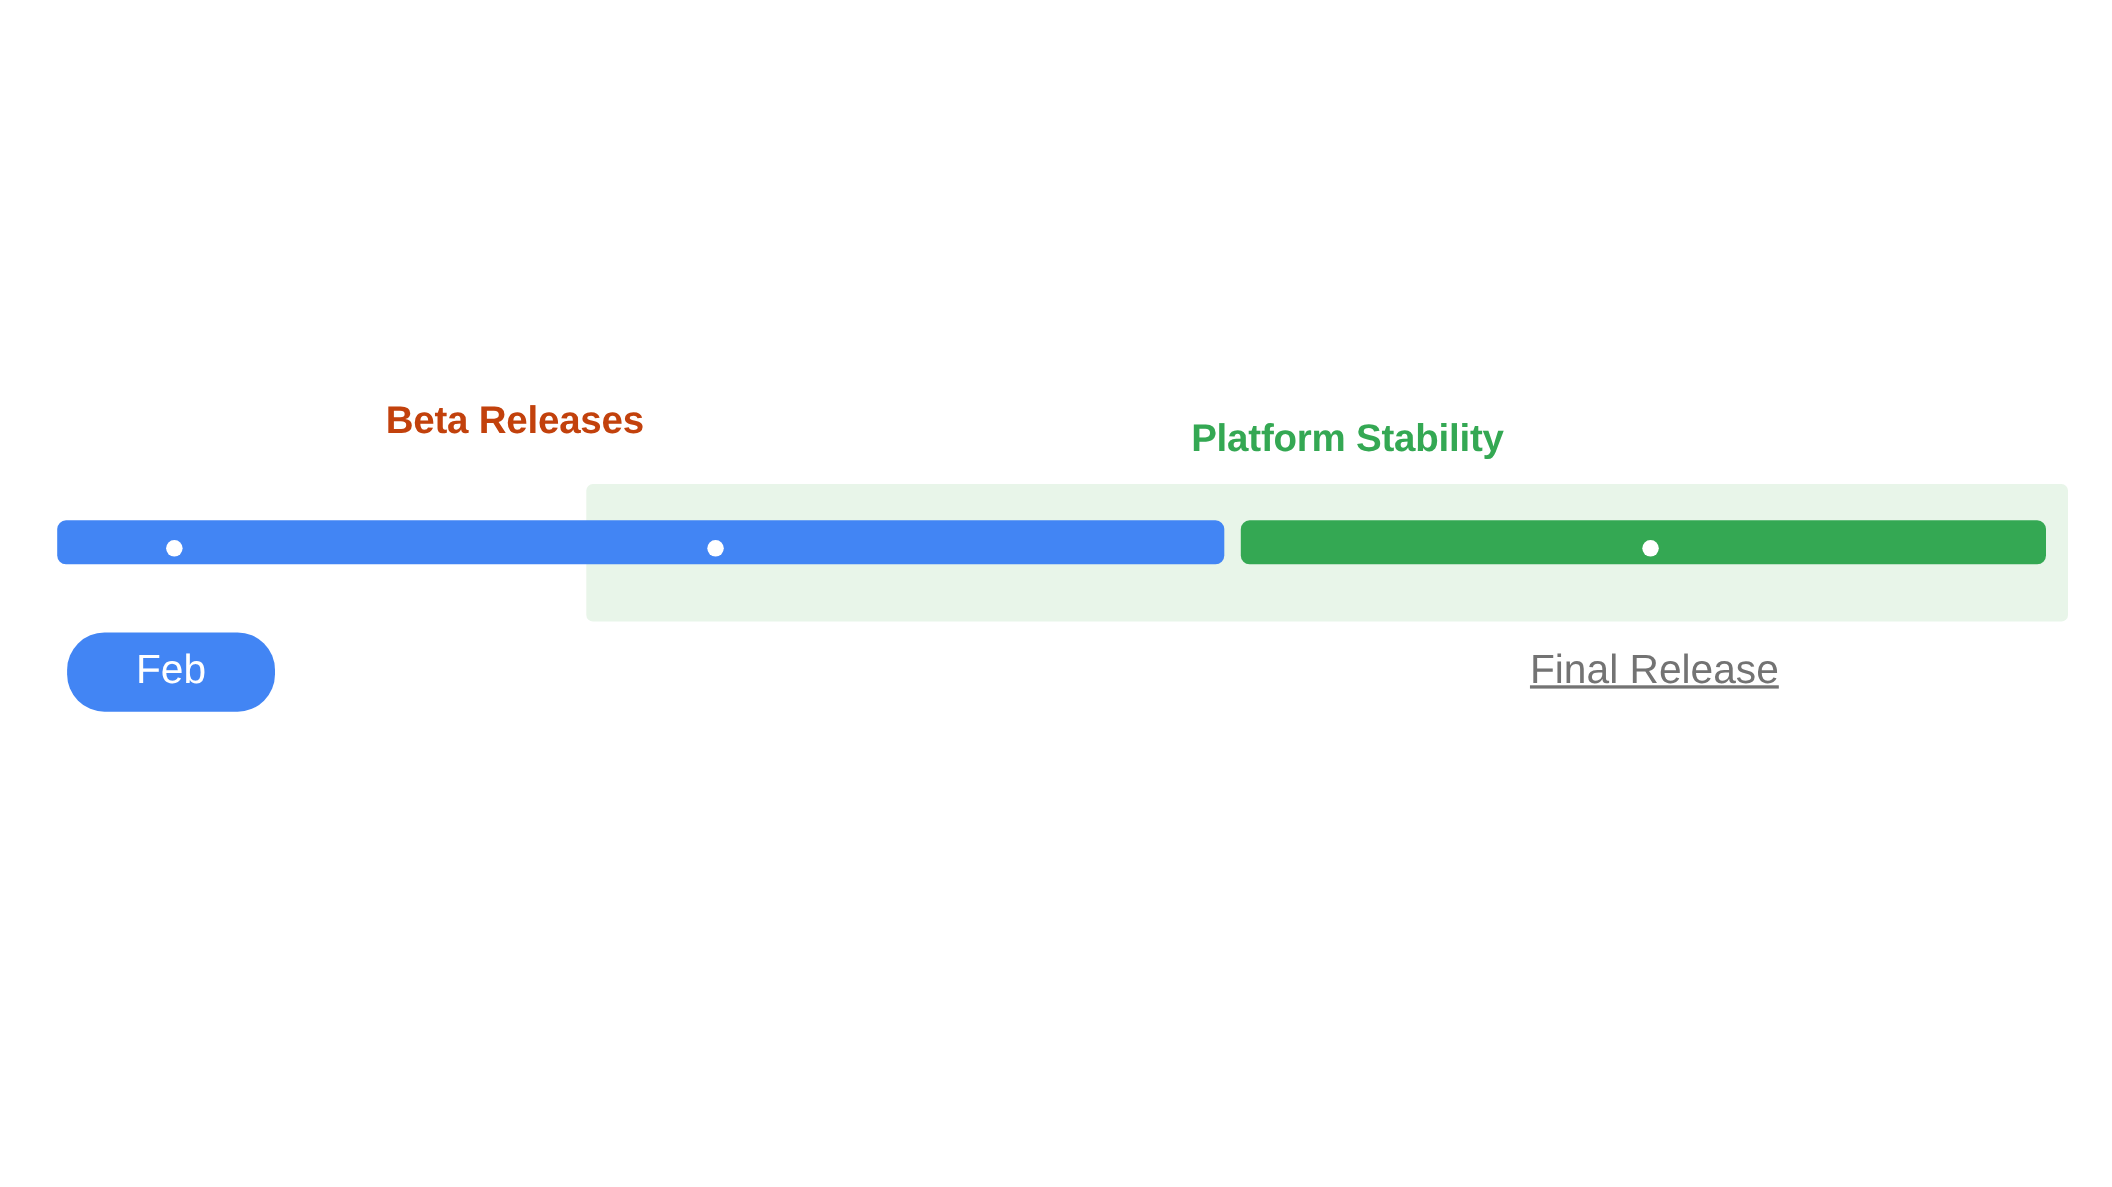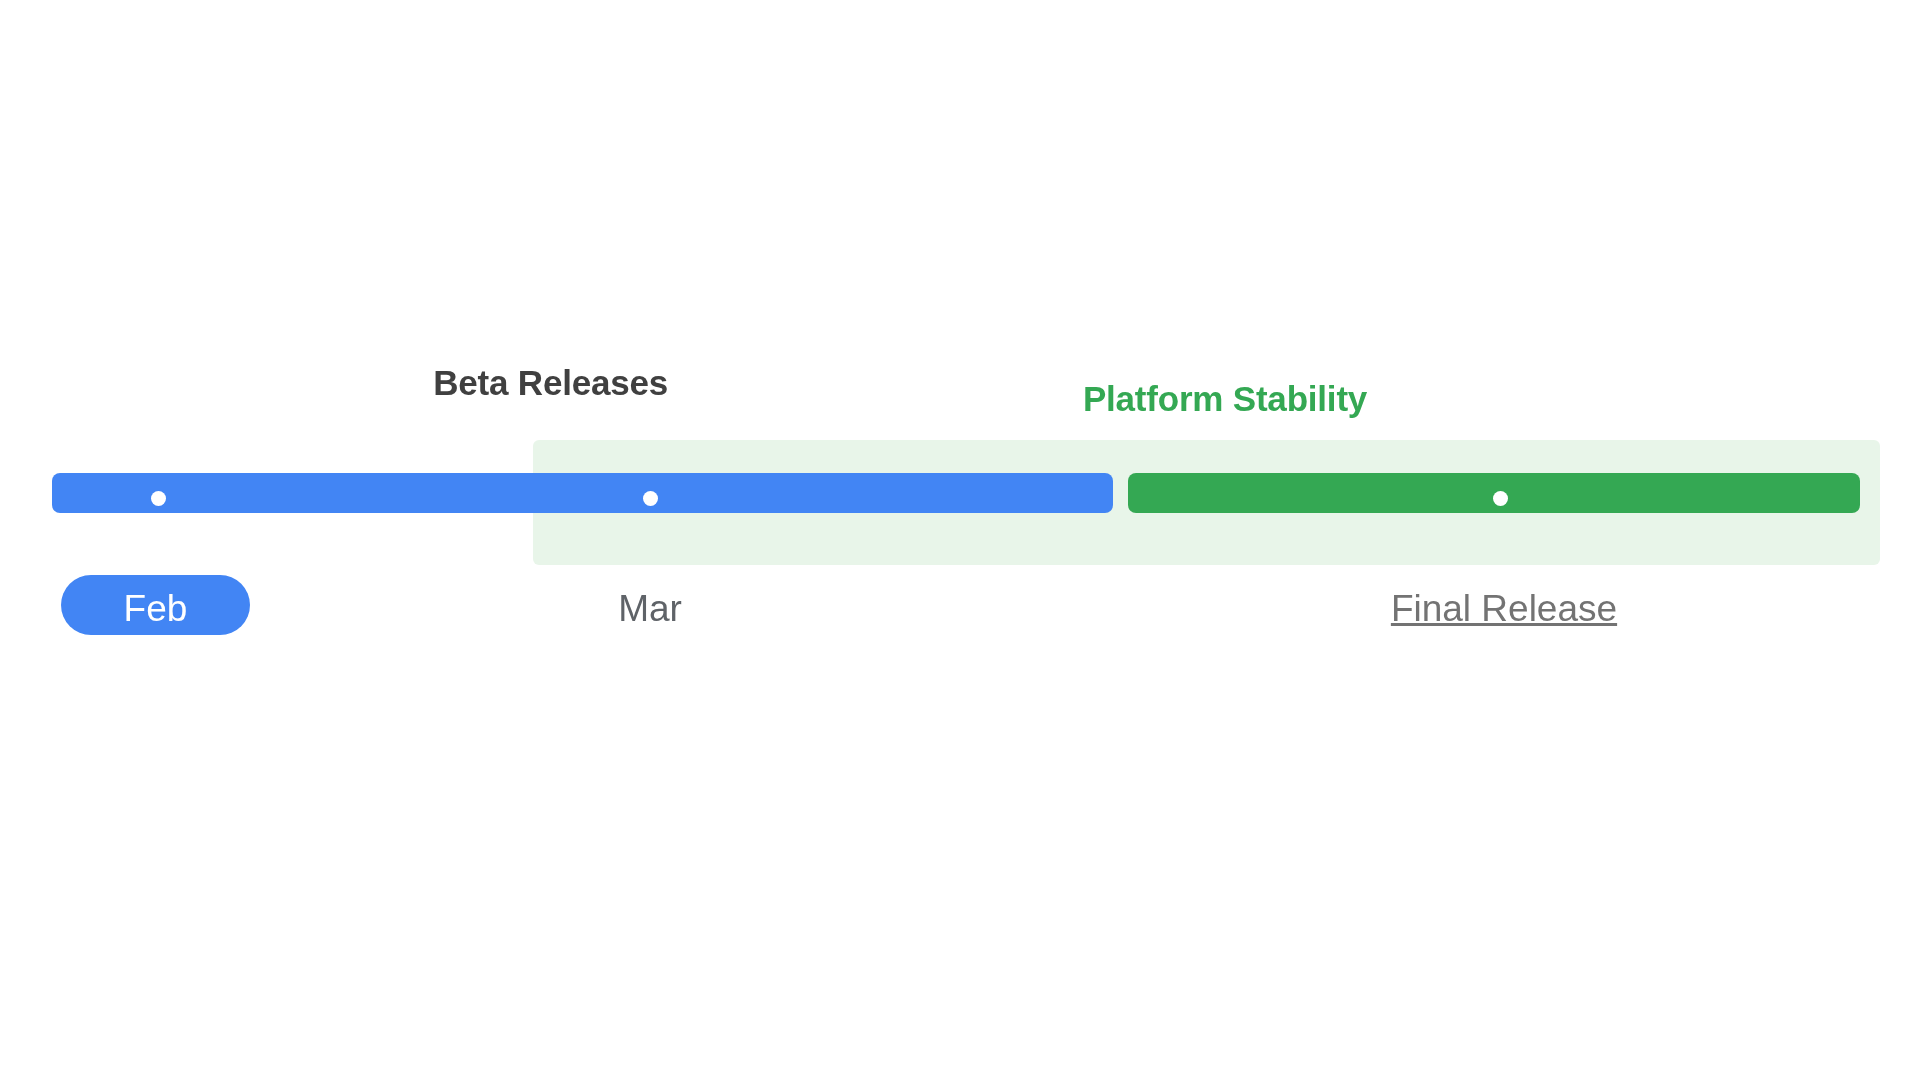--- a/index.html
+++ b/index.html
@@ -43,22 +43,21 @@
     line-height: 46px;
     font-size: 35px;
     font-weight: 700;
     letter-spacing: -0.2px;
     white-space: nowrap;
     text-align: center;
   }
   .phase-caption.beta {
     left: 268px;
     width: 400px;
-    color: #404040;
-    text-align: right;
+    color: #c2410c;
   }
   .phase-caption.stability {
     left: 1025px;
     width: 400px;
     color: #34A853;
     margin-top: 16px;
   }
 
   
   .track {
@@ -100,21 +99,21 @@
   .axis-labels {
     position: absolute;
     left: 0;
     top: 575px;
     width: 1920px;
     height: 100px;
   }
   .axis-label {
     position: absolute;
     top: 0;
-    height: 60px;
+    height: 72px;
     line-height: 68px;
     font-size: 37px;
     font-weight: 400;
     white-space: nowrap;
     text-align: center;
   }
   .axis-label.current {
     left: 61px;
     width: 189px;
     background: #4285F4;
@@ -148,17 +147,16 @@
     <div class="segment beta-segment"></div>
     <div class="segment stability-segment"></div>
   </div>
 
   <div class="milestone-dot" style="left:158px;"></div>
   <div class="milestone-dot" style="left:650px;"></div>
   <div class="milestone-dot" style="left:1500px;"></div>
 
   <div class="axis-labels">
     <div class="axis-label current">Feb</div>
-    <div class="axis-label plain">Mar</div>
     <div class="axis-label final">Final Release</div>
   </div>
 
 </div>
 
 </body></html>

